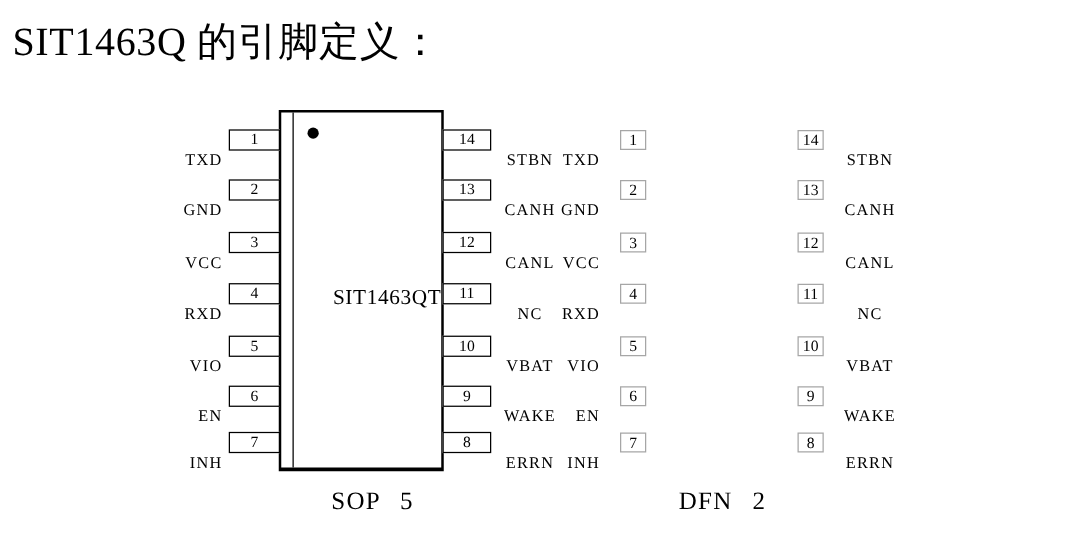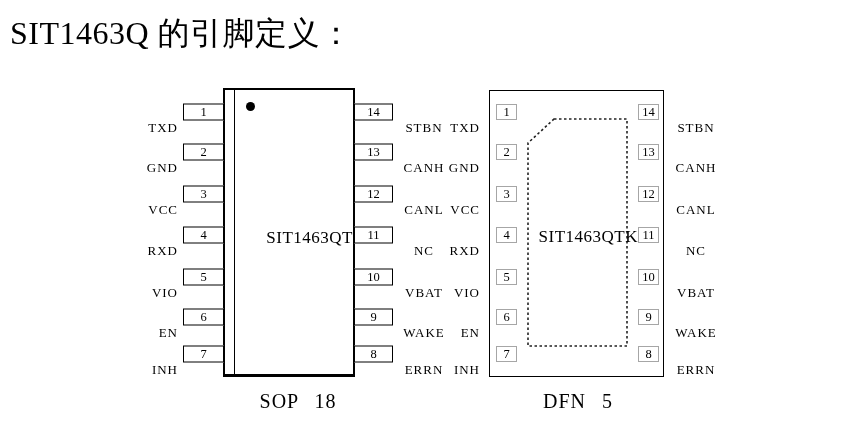--- a/index.html
+++ b/index.html
@@ -113,28 +113,22 @@
     <span class="pin-box r-box">9</span>
     <span class="pin-label r-label">WAKE</span>
   </div>
   <div class="row sop" style="top:354px">
     <span class="pin-label l-label">INH</span>
     <span class="pin-box l-box">7</span>
     <span class="pin-box r-box">8</span>
     <span class="pin-label r-label">ERRN</span>
   </div>
 
-  <div class="caption caption-sop">SOP 18</div>
+  <div class="caption caption-sop">SOP 5</div>
 
-  <div class="body dfn-outline">
-    <svg class="dfn-pad" width="175" height="287" viewBox="0 0 175 287">
-      <path d="M 64 28 H 137 V 255 H 38 V 52 Z" fill="none" stroke="#222222" stroke-width="1.6" stroke-dasharray="2.5 2.5"></path>
-    </svg>
-    <div class="chip-label dfn-chip-label">SIT1463QTK</div>
-  </div>
 
   <div class="row dfn" style="top:112px">
     <span class="pin-label l-label">TXD</span>
     <span class="pin-box l-box">1</span>
     <span class="pin-box r-box">14</span>
     <span class="pin-label r-label">STBN</span>
   </div>
   <div class="row dfn" style="top:152px">
     <span class="pin-label l-label">GND</span>
     <span class="pin-box l-box">2</span>
@@ -165,15 +159,15 @@
     <span class="pin-box r-box">9</span>
     <span class="pin-label r-label">WAKE</span>
   </div>
   <div class="row dfn" style="top:354px">
     <span class="pin-label l-label">INH</span>
     <span class="pin-box l-box">7</span>
     <span class="pin-box r-box">8</span>
     <span class="pin-label r-label">ERRN</span>
   </div>
 
-  <div class="caption caption-dfn">DFN 5</div>
+  <div class="caption caption-dfn">DFN 2</div>
 
 </div>
 
 </body></html>

